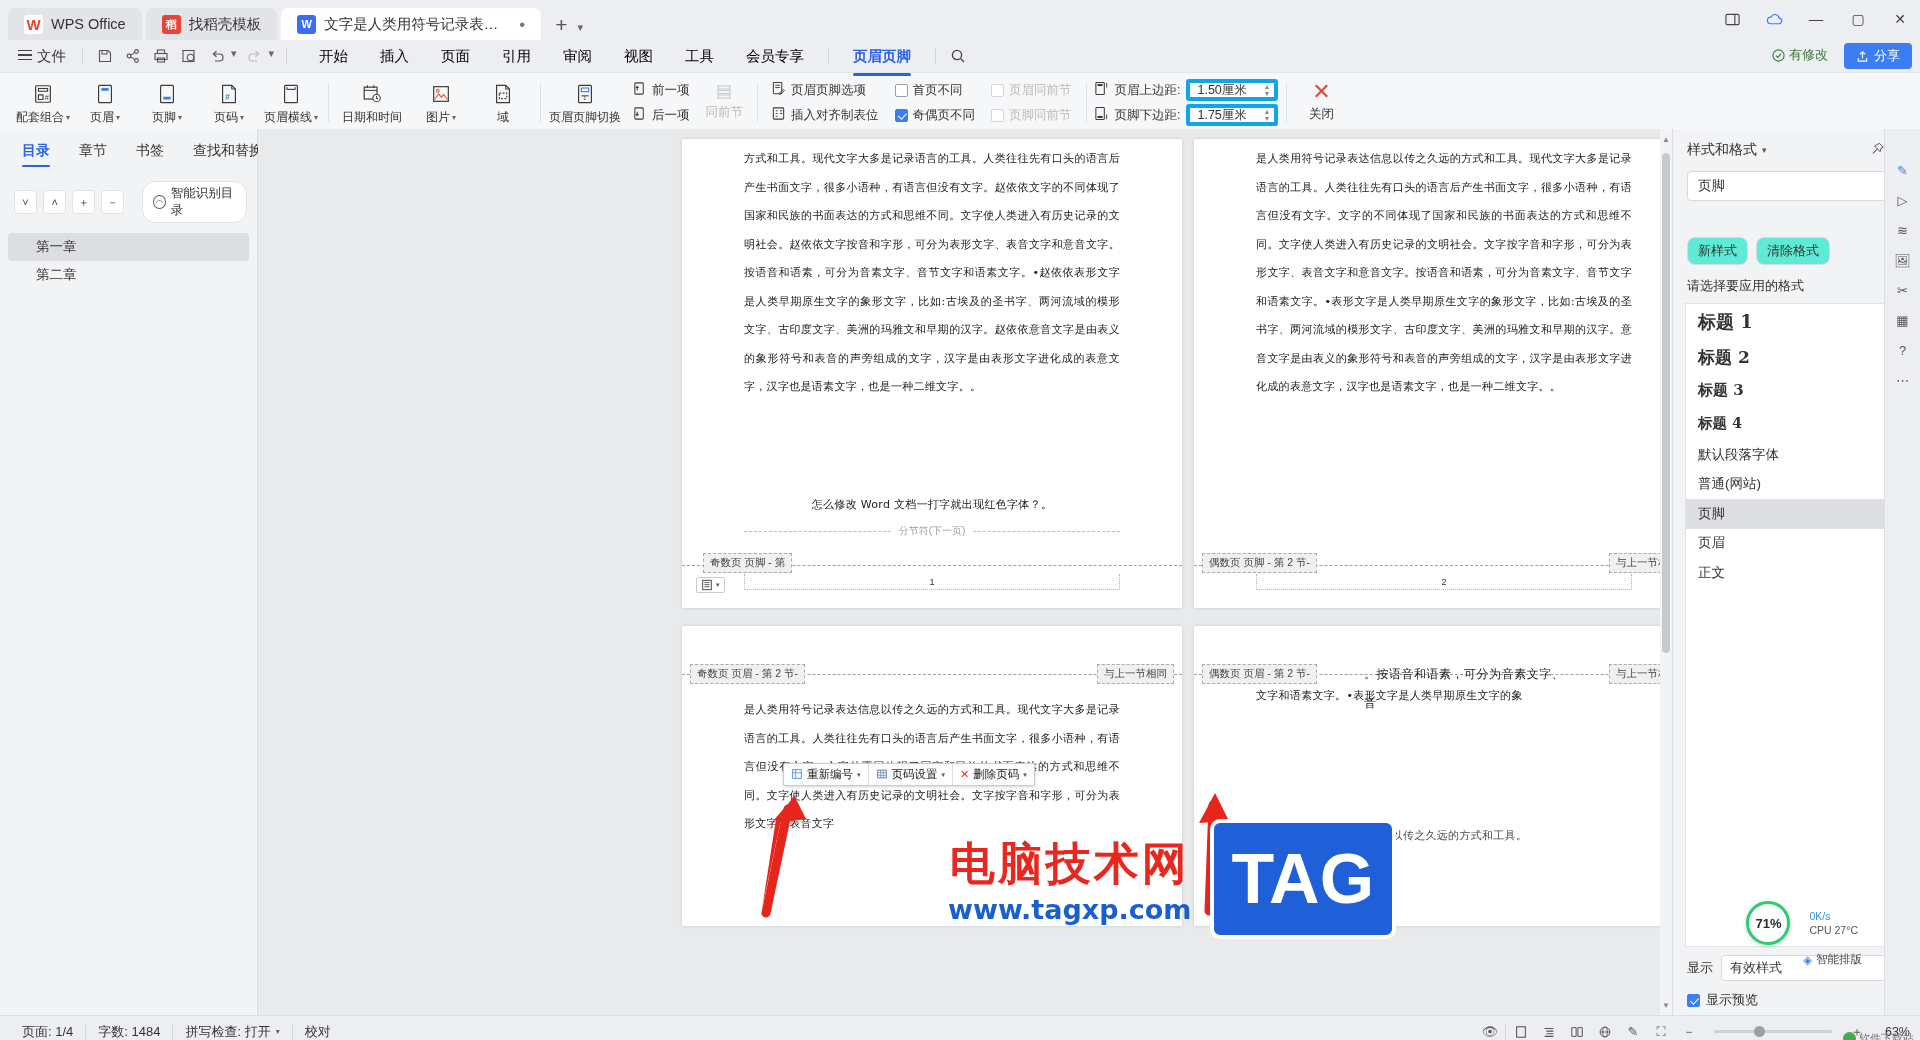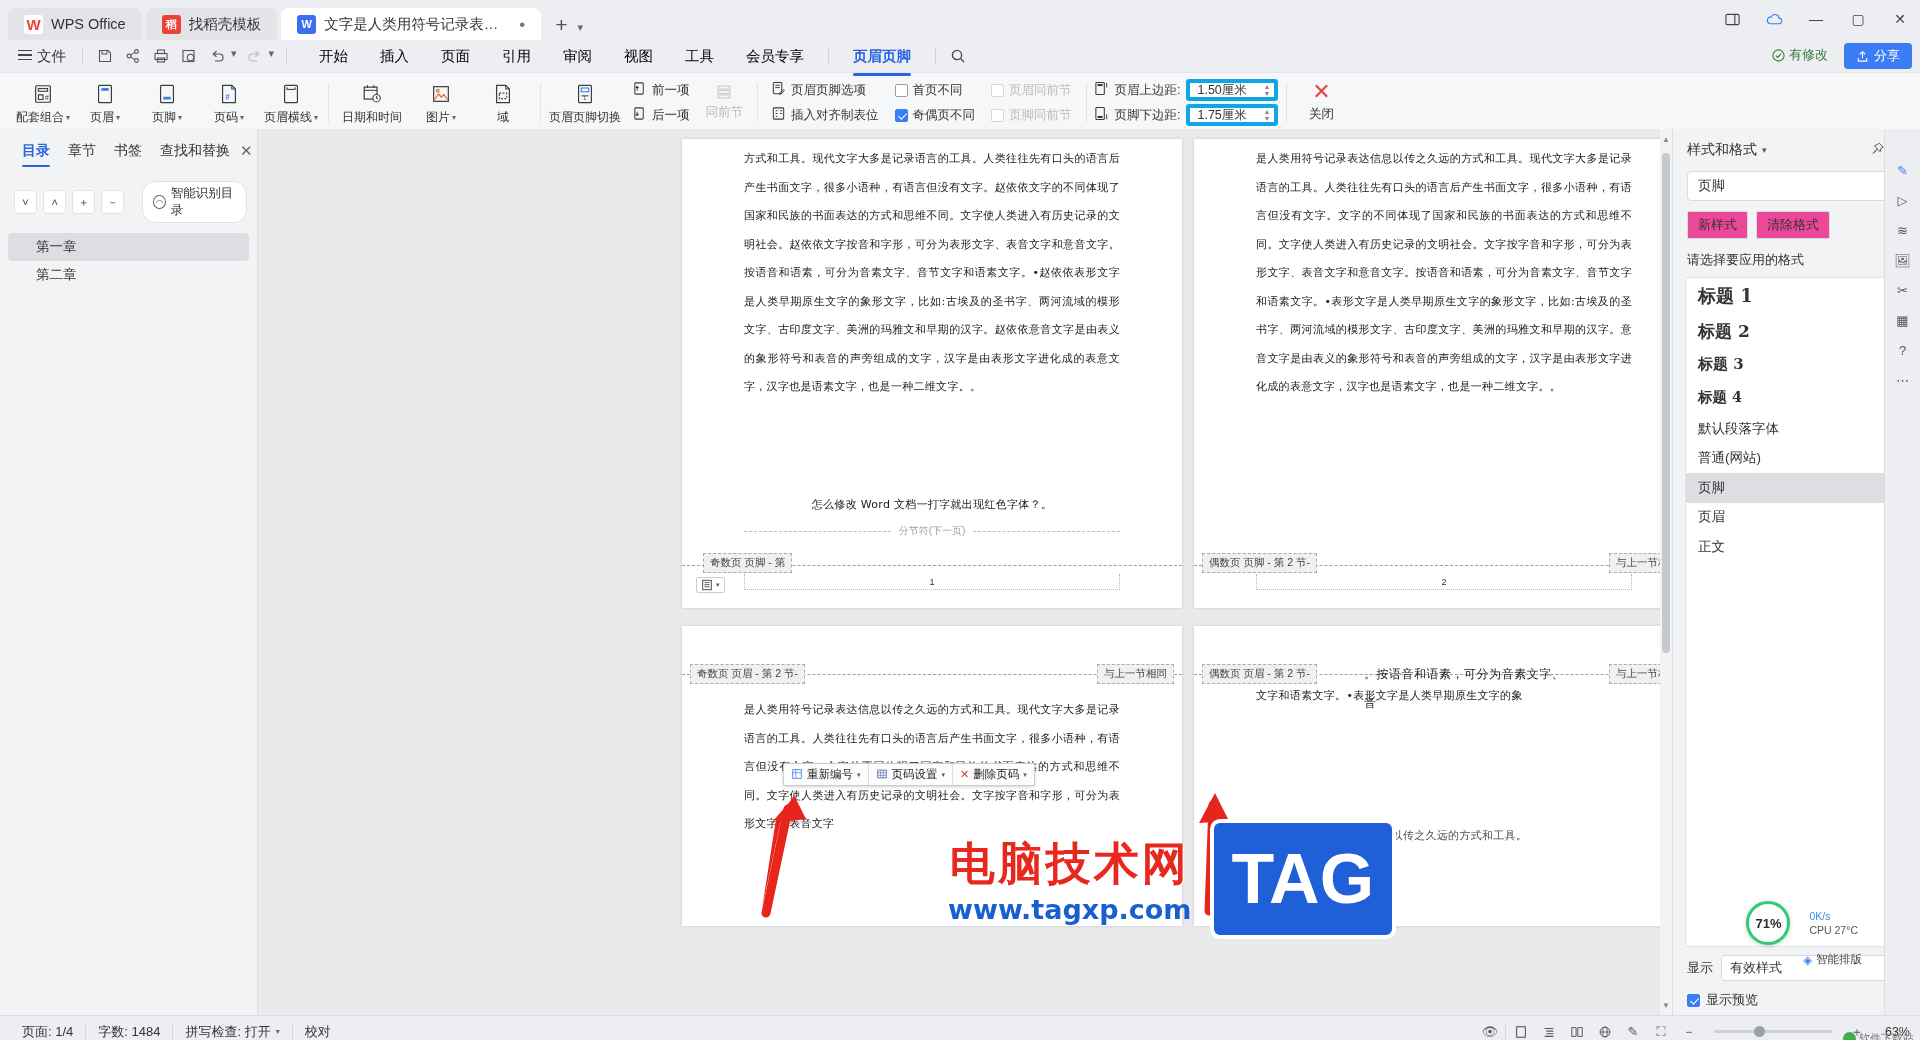--- a/index.html
+++ b/index.html
@@ -119,21 +119,21 @@
   .xmark { font-size: 22px; color: #e04a3f; line-height: 20px; font-weight: 300; }
 
   
   .main { display: flex; height: 886px; background: #e9eaec; position: relative; }
 
   
   .leftpanel {
     width: 258px; background: #f2f3f5; display: flex; flex-direction: column;
     border-right: 1px solid #dcdee1; flex: 0 0 auto;
   }
-  .lp-tabs { display: flex; align-items: center; gap: 2px; padding: 10px 10px 6px 14px; position: relative; }
+  .lp-tabs { display: flex; align-items: center; gap: 13px; padding: 10px 10px 6px 14px; position: relative; }
   .lp-tab { font-size: 14px; padding: 3px 8px; color: #333; position: relative; white-space: nowrap; }
   .lp-tab.active { color: #2b64e0; font-weight: bold; }
   .lp-tab.active::after {
     content: ""; position: absolute; left: 8px; right: 8px; bottom: -4px; height: 2.5px;
     background: #2b64e0; border-radius: 2px;
   }
   .lp-close { margin-left: auto; color: #666; font-size: 15px; padding-right: 4px; }
   .lp-tools { display: flex; align-items: center; gap: 6px; padding: 12px 10px 10px 14px; }
   .tbtn {
     width: 26px; height: 24px; background: #fff; border: 1px solid #e0e2e5; border-radius: 4px;
@@ -236,21 +236,21 @@
   .rp-head { display: flex; align-items: center; padding: 12px 12px 8px 14px; font-size: 14px; }
   .rp-head .ttl { display: flex; align-items: center; gap: 5px; }
   .rp-head .acts { margin-left: auto; display: flex; align-items: center; gap: 12px; color: #555; font-size: 13px; }
   .rp-select {
     margin: 4px 12px 0 14px; height: 30px; background: #fff; border: 1px solid #d8dade;
     border-radius: 4px; display: flex; align-items: center; padding: 0 10px; font-size: 13.5px;
   }
   .rp-select .ar { margin-left: auto; font-size: 9px; color: #666; }
   .rp-btnrow { display: flex; gap: 8px; padding: 10px 14px 0 14px; }
   .rp-btn {
-    background: #ec4899; border: 1px solid #d8dade; border-radius: 2px; padding: 4px 10px; font-size: 13px;
+    background: #5eead4; border: 1px solid #d8dade; border-radius: 8px; padding: 4px 10px; font-size: 13px; margin-top: 26px;
   }
   .rp-hint { padding: 12px 14px 8px 14px; font-size: 13px; color: #333; }
   .stylelist {
     margin: 0 12px; background: #fff; border: 1px solid #e2e4e7; flex: 1;
     overflow: hidden;
   }
   .styleitem {
     display: flex; align-items: center; height: 29.5px; padding: 0 10px 0 12px; font-size: 13.5px;
   }
   .styleitem .mk { margin-left: auto; color: #444; font-size: 12px; }

